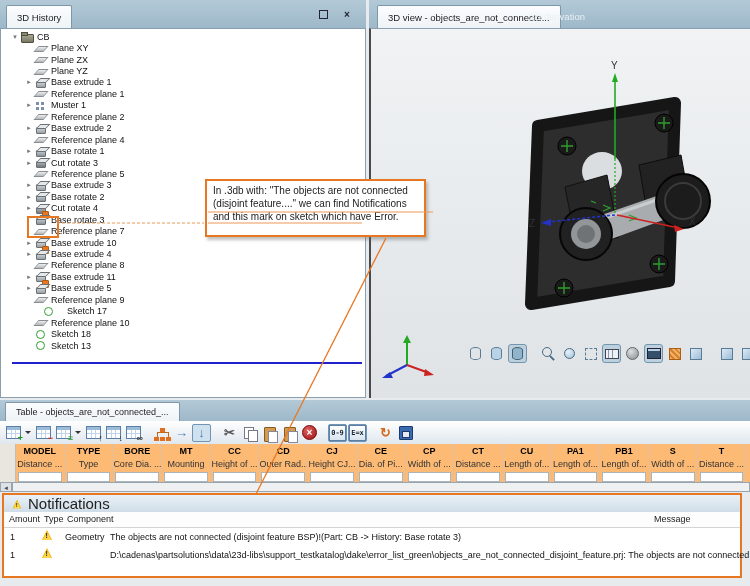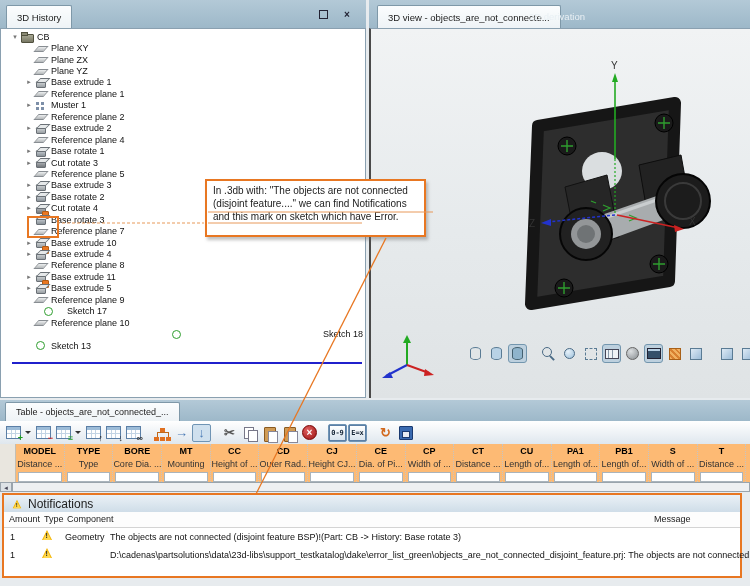--- a/index.html
+++ b/index.html
@@ -94,21 +94,21 @@
   .col{width:48.7px;flex:none;border-right:1px dotted #c4c4c4;box-sizing:border-box}
   .c1{height:14px;font-size:9px;font-weight:bold;color:#000;text-align:center;line-height:15px;white-space:nowrap;overflow:hidden}
   .c2{height:13px;font-size:9px;color:#333;text-align:center;line-height:13px;white-space:nowrap;overflow:hidden}
   .c3{height:8px;margin:1px 2px 2px;background:#fff;border:1px solid #aab4bc}
   #hscroll{position:absolute;top:82px;left:0;right:0;height:10px;background:#c3cad0;display:flex}
   #hscroll .arr{width:12px;height:10px;background:#dde2e6;border:1px solid #9aa4ac;font-size:7px;line-height:9px;text-align:center;color:#445;box-sizing:border-box}
   #hscroll .thumb{flex:1;background:#eef0f2;border:1px solid #9aa4ac;box-sizing:border-box}
   
   #notif{left:2px;top:493px;width:740px;height:85px;border:2px solid #e87722;background:#fff}
   #notif .title{position:absolute;top:0;left:0;right:0;height:17px;background:linear-gradient(#eaf1f6,#cfdde8);
-    border-bottom:1px solid #b8c4cc;display:flex;align-items:center;font-size:12px;color:#222}
+    border-bottom:1px solid #b8c4cc;display:flex;align-items:center;font-size:15px;color:#222}
   .warn{width:0;height:0;border-left:5px solid transparent;border-right:5px solid transparent;border-bottom:10px solid #f2b200;position:relative;flex:none}
   .warn::before{content:"";position:absolute;left:-4px;top:1.5px;border-left:4px solid transparent;border-right:4px solid transparent;border-bottom:8px solid #ffd84d}
   .warn::after{content:"!";position:absolute;left:-1.5px;top:1px;font-size:7px;font-weight:bold;color:#222;line-height:9px}
   #notif .hdr{position:absolute;top:17px;left:0;right:0;height:15px;border-bottom:1px solid #d4d4d4;font-size:9px;color:#222;background:#fdfdfd}
   #notif .hdr span{position:absolute;top:2px}
   .nrow{position:absolute;left:0;right:0;height:18px;font-size:9px;color:#111}
   .nrow span{position:absolute;top:5px;white-space:nowrap}
   
   #annot{position:absolute;left:205px;top:179px;width:221px;height:58px;background:#fff;border:2px solid #e87722;
     box-sizing:border-box;padding:4px 6px;font-size:10px;line-height:1.28;color:#222;z-index:55;
@@ -261,21 +261,21 @@
         <div class="trow" style="padding-left: 20px; gap: 8px;">
           <span class="texp"></span>
           <span class="t-ic t-sketch"></span>
           <span class="tlbl">Sketch 17</span>
         </div>
         <div class="trow" style="padding-left: 20px;">
           <span class="texp"></span>
           <span class="t-ic t-plane"></span>
           <span class="tlbl">Reference plane 10</span>
         </div>
-        <div class="trow" style="padding-left: 20px; justify-content: space-between;">
+        <div class="trow" style="padding-left: 20px;">
           <span class="texp"></span>
           <span class="t-ic t-sketch"></span>
           <span class="tlbl">Sketch 18</span>
         </div>
         <div class="trow" style="padding-left: 20px;">
           <span class="texp"></span>
           <span class="t-ic t-sketch"></span>
           <span class="tlbl">Sketch 13</span>
         </div>
       </div>

